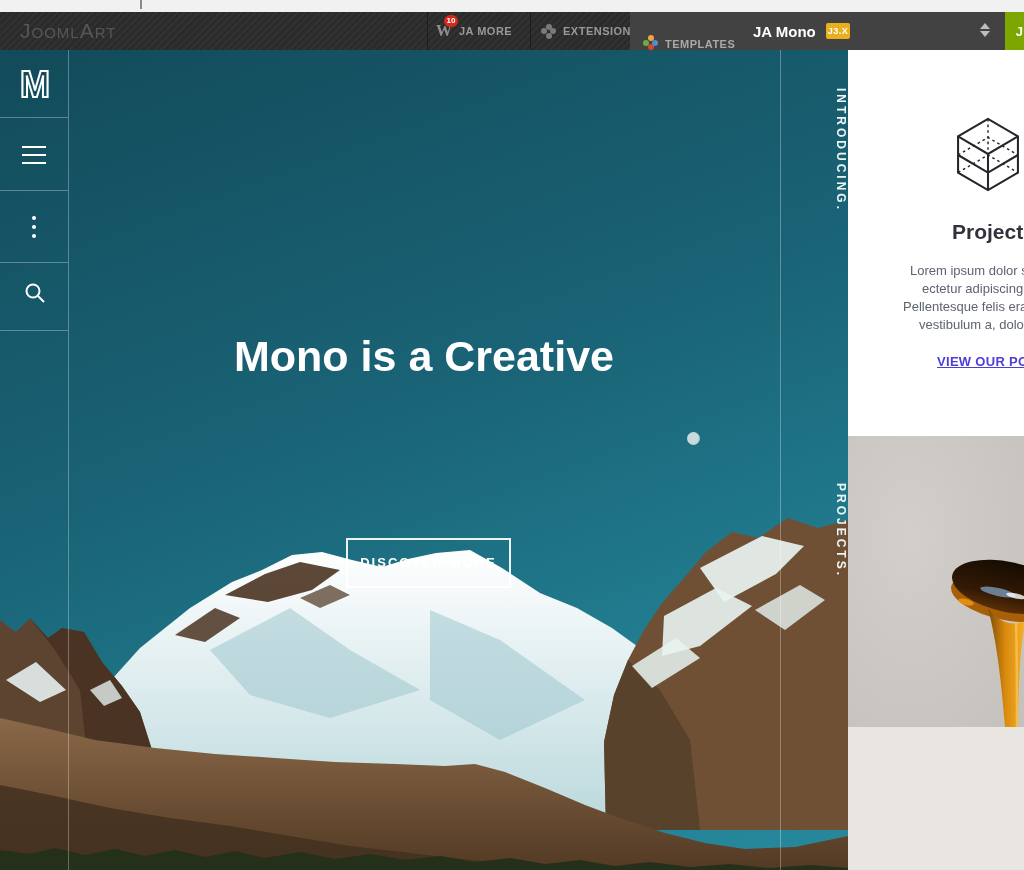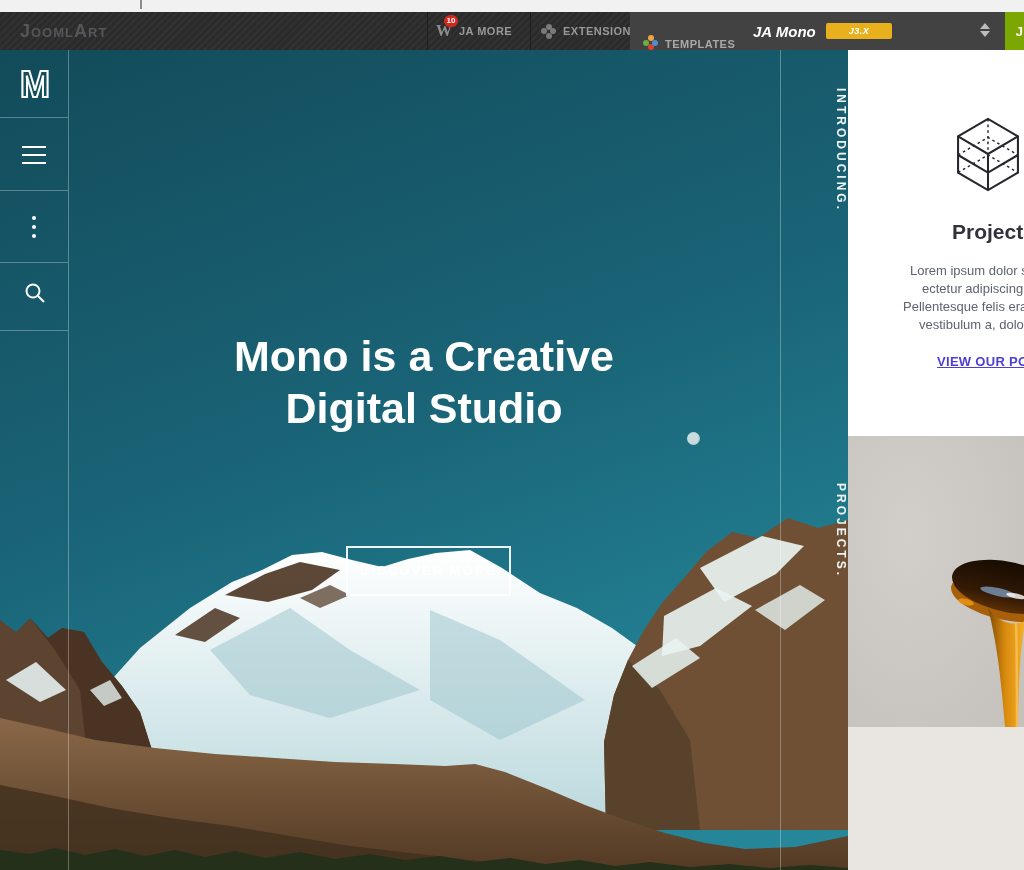--- a/index.html
+++ b/index.html
@@ -8,36 +8,36 @@
   .abs{position:absolute;}
 
   
   .top-strip{position:absolute;left:0;top:0;width:1024px;height:12px;background:#f1f1f1;border-bottom:1px solid #e3e3e3;}
   .tick{position:absolute;left:140px;top:0;width:2px;height:9px;background:#8a8a8a;}
 
   
   .topbar{position:absolute;left:0;top:12px;width:1024px;height:38px;background:#2b2b2b;}
   .hatch{background-image:repeating-linear-gradient(135deg,rgba(255,255,255,.03) 0 2px,transparent 2px 5px);}
   .ja-logo{position:absolute;left:20px;top:0;height:38px;line-height:38px;color:#55565a;
-           font-weight:bold;font-size:18px;font-variant:small-caps;letter-spacing:1px;cursor:pointer;}
+           font-weight:normal;font-size:21px;font-variant:small-caps;letter-spacing:1px;cursor:pointer;}
   .tb-item{position:absolute;top:0;height:38px;display:flex;align-items:center;gap:7px;cursor:pointer;}
   .tb-label{font-size:11px;font-weight:bold;color:#999;letter-spacing:.5px;}
   .lighter{background:#424242;align-items:flex-end;}
   .tb-sep{position:absolute;top:0;width:1px;height:38px;background:#1d1d1d;}
   .w-glyph{font-family:"Liberation Serif",serif;font-size:16px;color:#8e8e8e;font-weight:bold;position:relative;}
   .red-badge{position:absolute;left:8px;top:-7px;min-width:12px;height:12px;border-radius:7px;background:#d3291d;
              color:#fff;font-family:"Liberation Sans",sans-serif;font-size:8px;font-weight:bold;line-height:12px;text-align:center;padding:0 1px;}
   .jlogo{width:15px;height:15px;position:relative;}
   .jlogo i{position:absolute;width:6px;height:6px;border-radius:50%;}
   .jlogo .n{left:4.5px;top:0;} .jlogo .s{left:4.5px;top:9px;} .jlogo .w{left:0;top:4.5px;} .jlogo .e{left:9px;top:4.5px;}
   .jgray i{background:#7a7a7a;}
   .jcolor .n{background:#f5a33b;} .jcolor .w{background:#6cae44;} .jcolor .e{background:#4e8fd0;} .jcolor .s{background:#d9452f;}
-  .product{position:absolute;left:737px;top:0;width:268px;height:38px;display:flex;align-items:center;gap:10px;padding-left:16px;box-sizing:border-box;cursor:pointer;font-style:italic;}
+  .product{position:absolute;left:737px;top:0;width:268px;height:38px;display:flex;align-items:center;gap:10px;padding-left:16px;box-sizing:border-box;cursor:pointer;}
   .product-name{color:#fff;font-size:15px;font-weight:bold;}
-  .ver-badge{background:#e9b01e;color:#fff;font-size:9px;font-weight:bold;padding:3px 23px;border-radius:2px;letter-spacing:.5px;}
+  .ver-badge{background:#e9b01e;color:#fff;font-size:9px;font-weight:bold;padding:3px 2px;border-radius:2px;letter-spacing:.5px;}
   .sort{position:absolute;left:977px;top:11px;width:16px;height:16px;cursor:pointer;}
   .sort .up{position:absolute;left:3px;top:0;width:0;height:0;border-left:5px solid transparent;border-right:5px solid transparent;border-bottom:6px solid #bdbdbd;}
   .sort .dn{position:absolute;left:3px;top:8px;width:0;height:0;border-left:5px solid transparent;border-right:5px solid transparent;border-top:6px solid #bdbdbd;}
   .green-btn{position:absolute;left:1005px;top:0;width:19px;height:38px;background:#7ca600;color:#fff;
              font-weight:bold;font-size:13px;display:flex;align-items:center;justify-content:flex-end;padding-right:1px;box-sizing:border-box;cursor:pointer;}
 
   
   .hero{position:absolute;left:0;top:50px;width:848px;height:820px;overflow:hidden;
         background:linear-gradient(160deg,#124b5a 0%,#1a6477 45%,#227e91 75%,#27899c 100%);}
   .moon{position:absolute;left:687px;top:382px;width:13px;height:13px;border-radius:50%;
@@ -49,21 +49,21 @@
   .burger{position:absolute;left:22px;top:96px;width:24px;height:18px;cursor:pointer;}
   .burger b{position:absolute;left:0;width:24px;height:2px;background:#fff;}
   .dots{position:absolute;left:31px;top:166px;width:6px;height:24px;cursor:pointer;}
   .dots b{position:absolute;left:1px;width:4px;height:4px;border-radius:50%;background:#fff;}
   .search{position:absolute;left:24px;top:232px;cursor:pointer;}
   .rail{position:absolute;left:780px;width:68px;display:flex;justify-content:center;
         writing-mode:vertical-rl;color:#eef5f5;font-size:12px;font-weight:bold;letter-spacing:3px;}
   .hero-heading{position:absolute;left:68px;top:280px;width:712px;text-align:center;color:#fff;
                 font-size:43px;line-height:52px;font-weight:bold;}
   .cta{position:absolute;left:346px;top:488px;width:161px;height:46px;border:2px solid rgba(255,255,255,.92);
-       color:#fff;font-size:13px;font-weight:bold;letter-spacing:2px;text-align:center;line-height:46px;cursor:pointer;background:transparent;margin-top:8px;}
+       color:#fff;font-size:13px;font-weight:bold;letter-spacing:2px;text-align:center;line-height:46px;cursor:pointer;background:transparent;}
 
   
   .panel-white{position:absolute;left:848px;top:50px;width:176px;height:386px;background:#fff;}
   .proj-heading{position:absolute;left:104px;top:170px;font-size:21px;font-weight:bold;color:#32323c;white-space:nowrap;}
   .p-line{position:absolute;font-size:13px;color:#5e6370;white-space:nowrap;}
   .portfolio-link{position:absolute;left:89px;top:304px;font-size:13px;font-weight:bold;color:#4b3fd6;
                   letter-spacing:.3px;text-decoration:underline;white-space:nowrap;cursor:pointer;}
 
   
   .panel-honey{position:absolute;left:848px;top:436px;width:176px;height:434px;background:#cbc8c4;}
@@ -189,21 +189,20 @@
     <svg class="search" width="22" height="22" viewBox="0 0 22 22">
       <circle cx="9" cy="9" r="6.5" fill="none" stroke="#fff" stroke-width="2"></circle>
       <line x1="14" y1="14" x2="20" y2="20" stroke="#fff" stroke-width="2"></line>
     </svg>
 
     <div class="rail" style="top:38px">INTRODUCING.</div>
     <div class="rail" style="top:433px">PROJECTS.</div>
 
     <div class="hero-heading">
       <div>Mono is a Creative</div>
-      <div>Digital Studio</div>
     </div>
 
     <div class="cta">DISCOVER MORE</div>
   </div>
 
   <div class="panel-white">
     <svg class="abs" style="left:108px;top:66px" width="64" height="78" viewBox="0 0 62 74">
       <g stroke="#26262c" fill="none" stroke-width="2">
         <path d="M31,2 L2,19 L2,54 L31,71 L60,54 L60,19 Z"></path>
         <path d="M2,19 L31,36 L60,19"></path>

